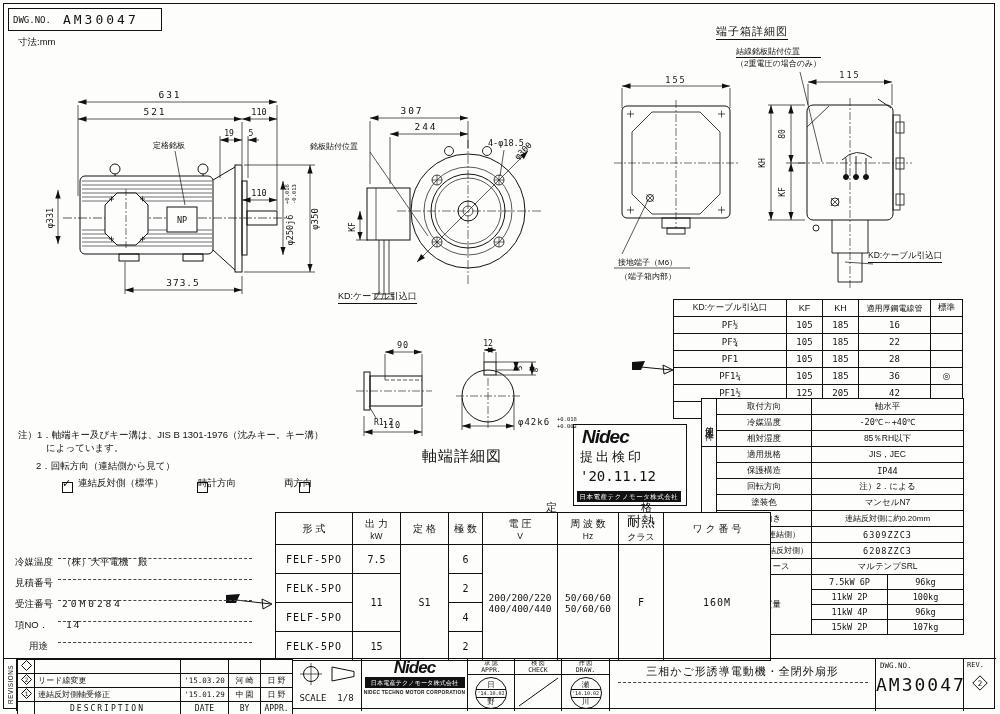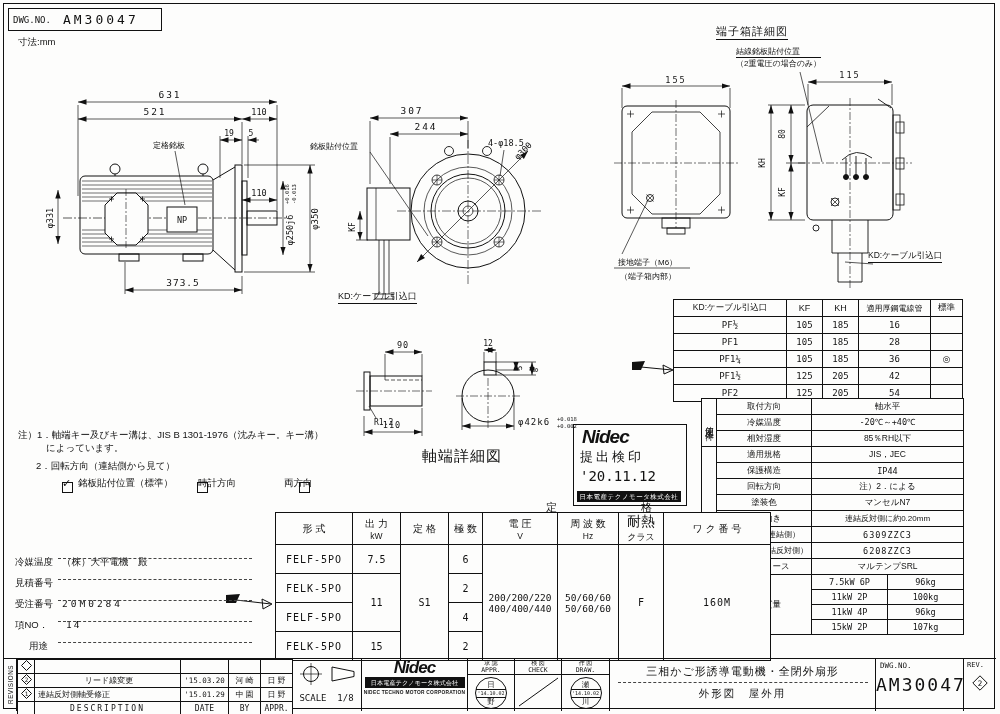--- a/index.html
+++ b/index.html
@@ -330,20 +330,27 @@
       <td style="font-size:8.5px">標準</td>
     </tr>
     <tr style="height:17px">
           <td class="mono">PF½</td>
           <td class="mono">105</td>
           <td class="mono">185</td>
           <td class="mono">16</td>
           <td></td>
         </tr>
     <tr style="height:17px">
+          <td class="mono">PF¾</td>
+          <td class="mono">105</td>
+          <td class="mono">185</td>
+          <td class="mono">22</td>
+          <td></td>
+        </tr>
+    <tr style="height:17px">
           <td class="mono">PF1</td>
           <td class="mono">105</td>
           <td class="mono">185</td>
           <td class="mono">28</td>
           <td></td>
         </tr>
     <tr style="height:17px">
           <td class="mono">PF1¼</td>
           <td class="mono">105</td>
           <td class="mono">185</td>
@@ -370,21 +377,21 @@
     <path d="M2,2 L15,1 L11,10 L2,10 Z" fill="#111"></path>
     <line x1="11" y1="7" x2="42" y2="10" stroke="#111" stroke-width="1"></line>
     <path d="M33,5 L43,10 L34,14 Z" fill="none" stroke="#111" stroke-width="1"></path>
   </svg>
 
   
   <div class="abs lbl9" style="left:18px;top:429px">注）1．軸端キー及びキー溝は、JIS B 1301-1976（沈みキー。キー溝）</div>
   <div class="abs lbl9" style="left:46px;top:442px">によっています。</div>
   <div class="abs lbl9" style="left:36px;top:460px">2．回転方向（連結側から見て）</div>
   <span class="cb abs" style="left:62px;top:478px"><i>✓</i></span>
-  <div class="abs lbl9" style="left:78px;top:477px">銘板貼付位置（標準）</div>
+  <div class="abs lbl9" style="left:78px;top:477px">連結反対側（標準）</div>
   <span class="cb abs" style="left:182px;top:478px"></span>
   <div class="abs lbl9" style="left:198px;top:477px">時計方向</div>
   <span class="cb abs" style="left:268px;top:478px"></span>
   <div class="abs lbl9" style="left:284px;top:477px">両方向</div>
 
   
   <div class="abs" style="left:573px;top:424px;width:114px;height:82px;border:1.6px solid #111;box-sizing:border-box">
     <div style="font-style:italic;font-weight:900;font-size:19px;letter-spacing:-1px;padding:1px 0 0 8px">Nidec</div>
     <div style="font-size:13px;letter-spacing:3px;padding-left:6px">提出検印</div>
     <div class="mono" style="font-size:14px;padding:2px 0 0 6px">'20.11.12</div>
@@ -588,21 +595,21 @@
         <td></td>
         <td></td>
         <td></td>
         <td></td>
       </tr>
       <tr style="height:13px">
         <td><svg width="11" height="11" viewBox="0 0 11 11">
                 <polygon points="5.5,0.5 10.5,5.5 5.5,10.5 0.5,5.5" fill="none" stroke="#111"></polygon>
                 <text x="5.5" y="8" font-size="6" text-anchor="middle">2</text>
               </svg></td>
-        <td style="text-align:center;padding-left:3px">リード線変更</td>
+        <td style="text-align:left;padding-left:3px">リード線変更</td>
         <td class="mono" style="font-size:7.5px">'15.03.20</td>
         <td>河 崎</td>
         <td>日 野</td>
       </tr>
       <tr style="height:13px">
         <td><svg width="11" height="11" viewBox="0 0 11 11">
                 <polygon points="5.5,0.5 10.5,5.5 5.5,10.5 0.5,5.5" fill="none" stroke="#111"></polygon>
                 <text x="5.5" y="8" font-size="6" text-anchor="middle">1</text>
               </svg></td>
         <td style="text-align:left;padding-left:3px">連結反対側軸受修正</td>
@@ -662,21 +669,20 @@
       <div class="stampcircle" style="margin:2px auto 0">
         <div class="sk">瀬</div>
         <div class="sd mono">'14.10.02</div>
         <div class="sk">川</div>
       </div>
     </div>
 
     <div class="abs" style="left:606px;top:0;width:266px;height:52px;border-right:1px solid #111;box-sizing:border-box;text-align:center">
       <div style="font-size:11px;letter-spacing:1px;margin-top:5px">三相かご形誘導電動機・全閉外扇形</div>
       <div style="border-bottom:1.2px dashed #444;width:250px;margin:3px auto 0"></div>
-      <div style="font-size:10.5px;letter-spacing:2px;margin-top:4px">外形図　屋外用</div>
     </div>
 
     <div class="abs" style="left:872px;top:0;width:88px;height:52px;border-right:1px solid #111;box-sizing:border-box">
       <div class="mono" style="font-size:7.5px;padding:2px 0 0 4px">DWG.NO.</div>
       <div class="mono" style="font-size:18px;letter-spacing:2px;text-align:center;margin-top:4px">AM30047</div>
     </div>
 
     <div class="abs" style="left:960px;top:0;width:32px;height:52px;box-sizing:border-box;text-align:center">
       <div class="mono" style="font-size:7px;text-align:left;padding:2px 0 0 3px">REV.</div>
       <svg width="16" height="16" viewBox="0 0 16 16" style="margin-top:6px">

